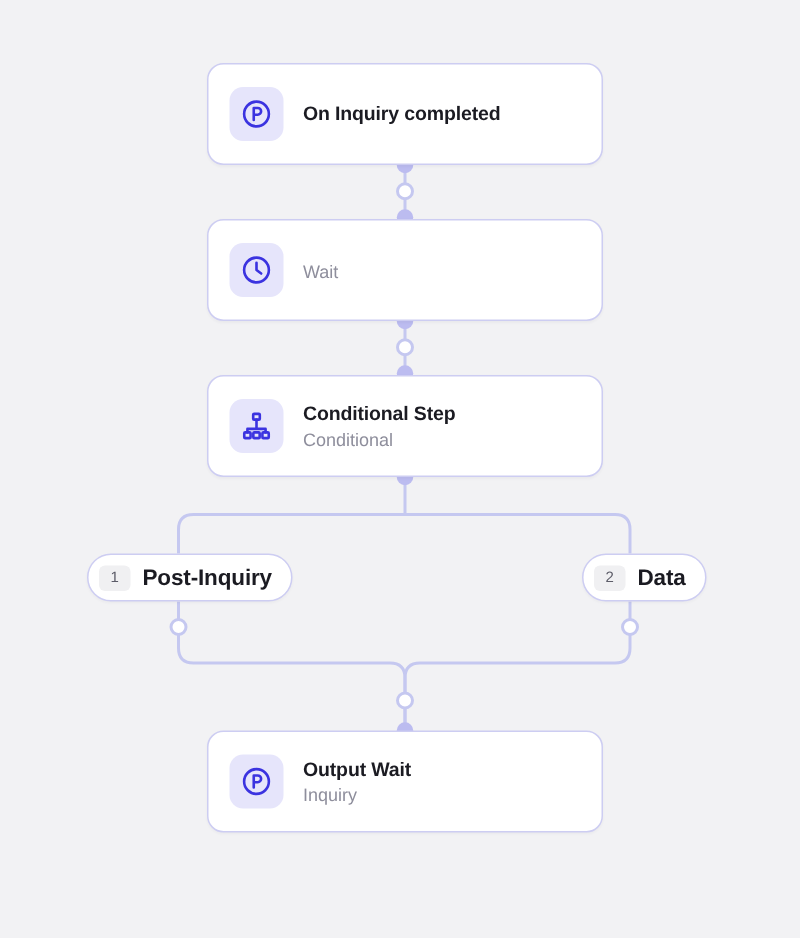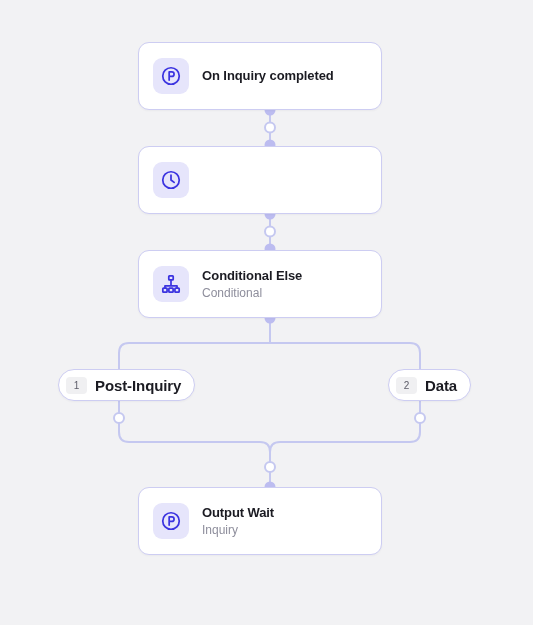--- a/index.html
+++ b/index.html
@@ -33,21 +33,21 @@
     position: absolute;
     box-sizing: border-box;
     background: #ffffff;
     border: 1px solid #cdcdf2;
     border-radius: 11px;
     box-shadow: 0 1px 2px rgba(35,35,70,0.045);
     display: flex;
     align-items: center;
     padding: 0 14px;
     left: 138px;
-    width: 244px;
+    width: 264px;
     height: 68px;
   }
   .node-icon {
     width: 36px;
     height: 36px;
     border-radius: 9px;
     background: #e6e5fb;
     display: flex;
     align-items: center;
     justify-content: center;
@@ -158,35 +158,36 @@
   </div>
 
   <div class="node" style="top:146px">
     <span class="node-icon">
       <svg width="22" height="22" viewBox="0 0 24 24" fill="none" stroke="#3b33e0" stroke-width="1.9">
         <circle cx="12" cy="12" r="9"></circle>
         <path d="M12 6.8V12l3.4 2.6" stroke-linecap="round" stroke-linejoin="round"></path>
       </svg>
     </span>
     <span class="node-text">
+      <span class="node-sub">Wait</span>
     </span>
   </div>
 
   <div class="node" style="top:250px">
     <span class="node-icon">
       <svg width="22" height="22" viewBox="0 0 24 24" fill="none" stroke="#3b33e0" stroke-width="1.9">
         <rect x="9.6" y="3.2" width="4.8" height="4.2" rx="0.7"></rect>
         <rect x="3.1" y="16.6" width="4.6" height="4.2" rx="0.7"></rect>
         <rect x="9.7" y="16.6" width="4.6" height="4.2" rx="0.7"></rect>
         <rect x="16.3" y="16.6" width="4.6" height="4.2" rx="0.7"></rect>
         <path d="M12 7.4v3.4M5.4 16.6v-2.5h13.2v2.5M12 14.1v-3.3" stroke-linecap="round" stroke-linejoin="round"></path>
       </svg>
     </span>
     <span class="node-text">
-      <span class="node-title">Conditional Else</span>
+      <span class="node-title">Conditional Step</span>
       <span class="node-sub">Conditional</span>
     </span>
   </div>
 
   <div class="branch" style="left:58px">
     <span class="branch-badge">1</span>
     <span class="branch-label">Post-Inquiry</span>
   </div>
 
   <div class="branch" style="left:388px">

